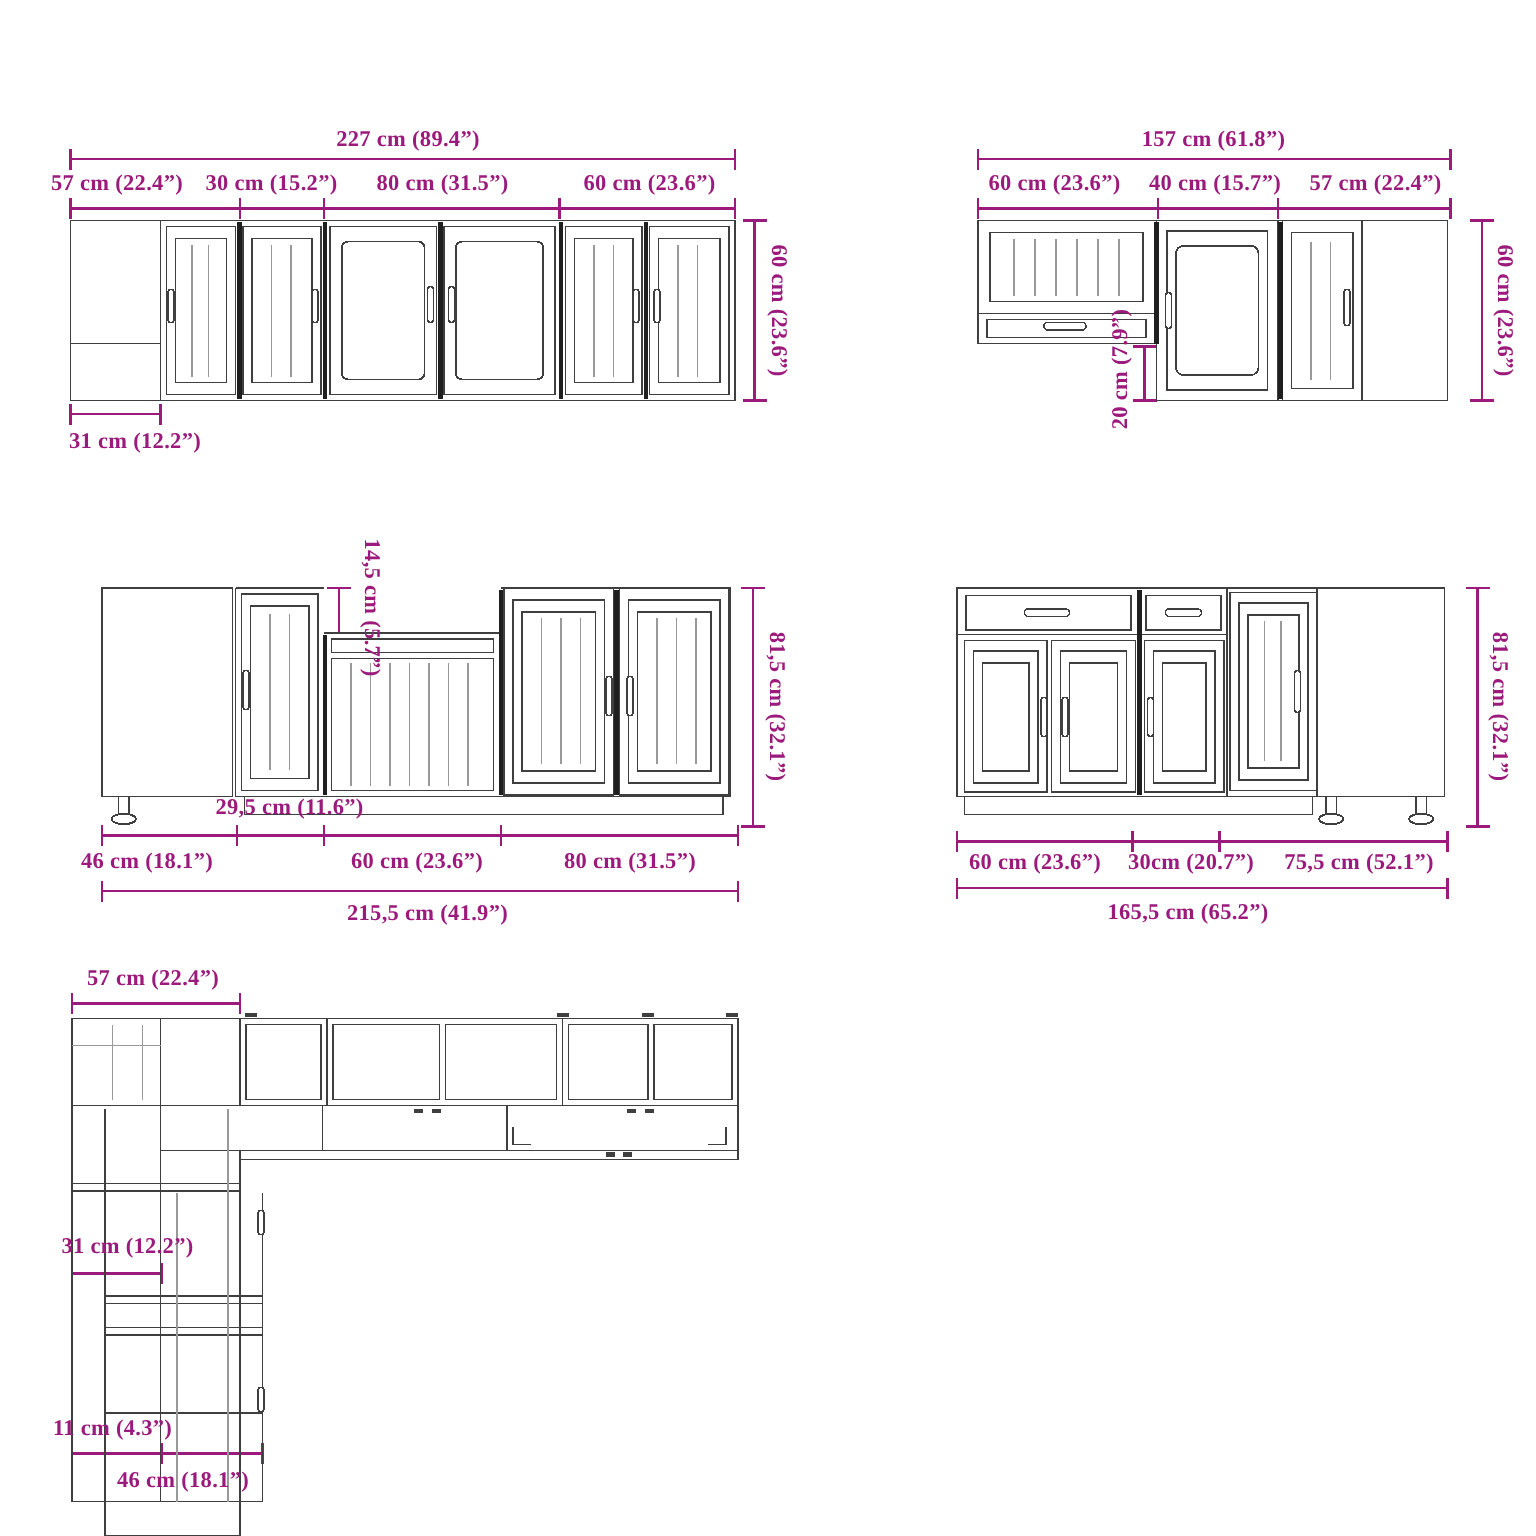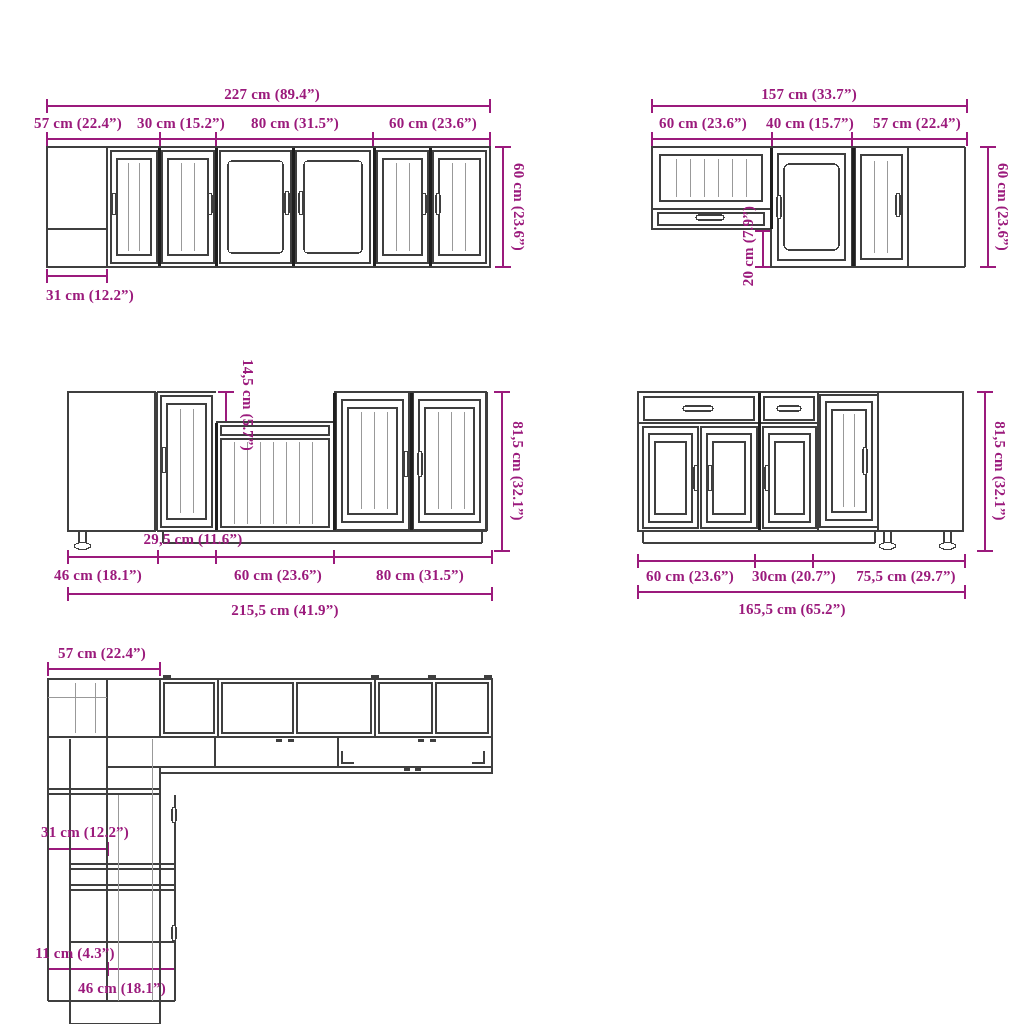--- a/index.html
+++ b/index.html
@@ -331,39 +331,39 @@
   </svg>
 
   <span class="dim-label" style="left:272px;top:55px">227 cm (89.4”)</span>
   <span class="dim-label" style="left:78px;top:84px">57 cm (22.4”)</span>
   <span class="dim-label" style="left:181px;top:84px">30 cm (15.2”)</span>
   <span class="dim-label" style="left:295px;top:84px">80 cm (31.5”)</span>
   <span class="dim-label" style="left:433px;top:84px">60 cm (23.6”)</span>
   <span class="dim-label v-cw" style="left:518px;top:168px">60 cm (23.6”)</span>
   <span class="dim-label" style="left:90px;top:256px">31 cm (12.2”)</span>
 
-  <span class="dim-label" style="left:809px;top:55px">157 cm (33.7”)</span>
+  <span class="dim-label" style="left:809px;top:55px">157 cm (61.8”)</span>
   <span class="dim-label" style="left:703px;top:84px">60 cm (23.6”)</span>
   <span class="dim-label" style="left:810px;top:84px">40 cm (15.7”)</span>
   <span class="dim-label" style="left:917px;top:84px">57 cm (22.4”)</span>
   <span class="dim-label v-cw" style="left:1002px;top:168px">60 cm (23.6”)</span>
   <span class="dim-label v-ccw" style="left:748px;top:207px">20 cm (7.9”)</span>
 
   <span class="dim-label v-cw" style="left:247px;top:366px">14,5 cm (5.7”)</span>
   <span class="dim-label v-cw" style="left:517px;top:432px">81,5 cm (32.1”)</span>
   <span class="dim-label" style="left:193px;top:500px">29,5 cm (11.6”)</span>
   <span class="dim-label" style="left:98px;top:536px">46 cm (18.1”)</span>
   <span class="dim-label" style="left:278px;top:536px">60 cm (23.6”)</span>
   <span class="dim-label" style="left:420px;top:536px">80 cm (31.5”)</span>
   <span class="dim-label" style="left:285px;top:571px">215,5 cm (41.9”)</span>
 
   <span class="dim-label v-cw" style="left:999px;top:432px">81,5 cm (32.1”)</span>
   <span class="dim-label" style="left:690px;top:537px">60 cm (23.6”)</span>
   <span class="dim-label" style="left:794px;top:537px">30cm (20.7”)</span>
-  <span class="dim-label" style="left:906px;top:537px">75,5 cm (29.7”)</span>
+  <span class="dim-label" style="left:906px;top:537px">75,5 cm (52.1”)</span>
   <span class="dim-label" style="left:792px;top:570px">165,5 cm (65.2”)</span>
 
   <span class="dim-label" style="left:102px;top:614px">57 cm (22.4”)</span>
   <span class="dim-label" style="left:85px;top:793px">31 cm (12.2”)</span>
   <span class="dim-label" style="left:75px;top:914px">11 cm (4.3”)</span>
   <span class="dim-label" style="left:122px;top:949px">46 cm (18.1”)</span>
 
 </div>
 
 </body></html>

